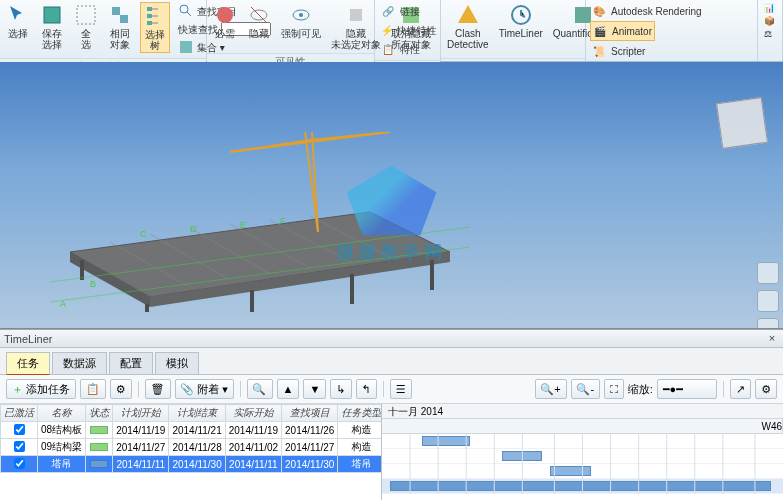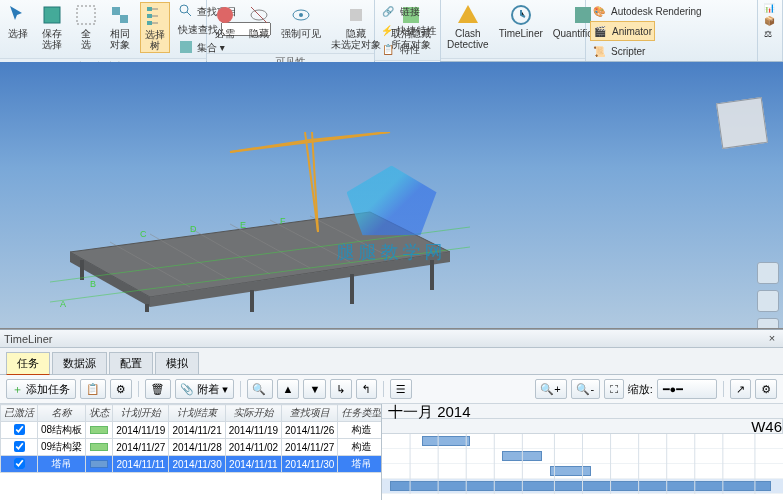--- a/index.html
+++ b/index.html
@@ -41,21 +41,21 @@
 .tsep { width: 1px; height: 16px; background: #c5d0da; margin: 0 2px; }
 .tl-body { display: flex; height: 96px; background: #fff; }
 .tl-grid { flex: 0 0 382px; overflow: hidden; border-right: 1px solid #b6c2cc; font-size: 11px; }
 .tl-gantt { flex: 1; overflow: hidden; position: relative; background: #fff; }
 table.tasks { border-collapse: collapse; width: 100%; }
 table.tasks th, table.tasks td { border: 1px solid #d2dae1; padding: 1px 3px; font-size: 10px; white-space: nowrap; text-align: center; height: 15px; }
 table.tasks th { background: linear-gradient(#f7f9fb,#e6ecf1); color: #444; font-weight: normal; font-style: italic; }
 table.tasks tr.sel td { background: #3b82f6; color: #fff; }
 .chk { width: 11px; height: 11px; }
 .status-bar { width: 18px; height: 8px; background: #8fd47f; border: 1px solid #6b6; display: inline-block; }
-.gantt-header { height: 30px; border-bottom: 1px solid #cdd6de; background: #f2f5f8; font-size: 15px; }
+.gantt-header { height: 30px; border-bottom: 1px solid #cdd6de; background: #f2f5f8; font-size: 10px; }
 .gantt-header .row1 { height: 15px; border-bottom: 1px solid #cdd6de; padding-left: 6px; line-height: 15px; }
 .gantt-header .row2 { height: 15px; display: flex; }
 .gantt-header .wk { flex: 1; border-right: 1px solid #cdd6de; text-align: right; line-height: 15px; }
 .gantt-rows { position: relative; }
 .gantt-row { height: 15px; border-bottom: 1px solid #eef2f5; display: flex; }
 .gantt-row.sel { background: #dce8f7; }
 .gbar { position: absolute; height: 10px; background: #8cb4e0; border: 1px solid #5a8bc0; }
 
 svg.ico { width: 100%; height: 100%; }
 </style>

